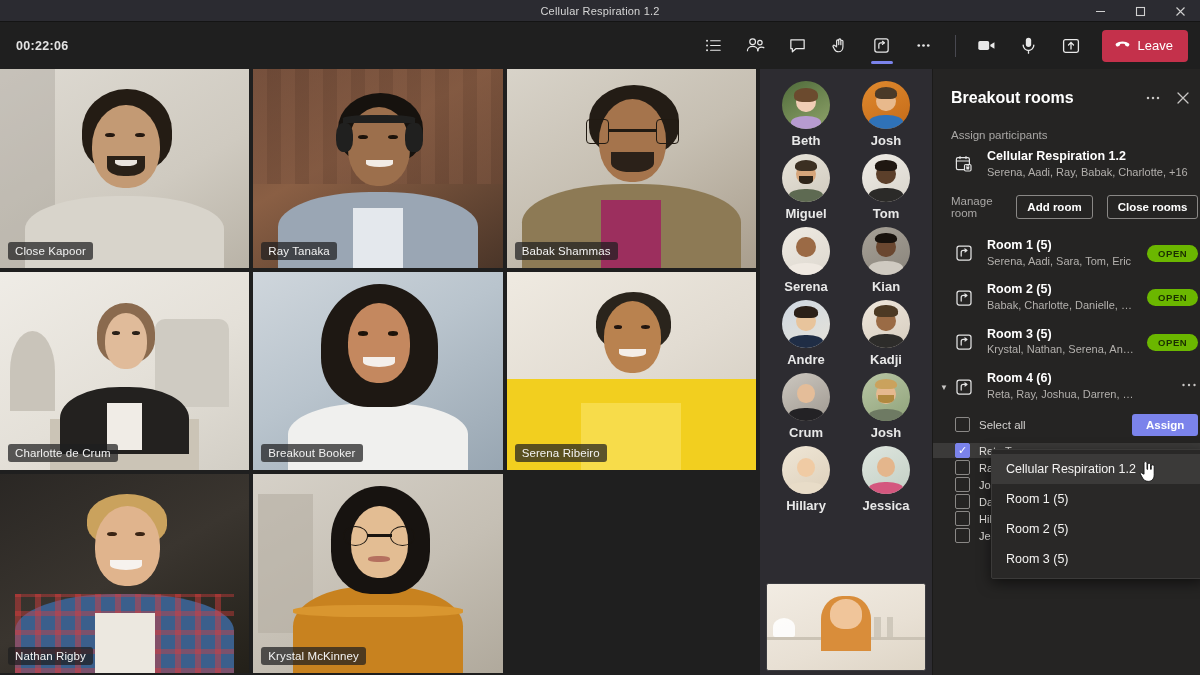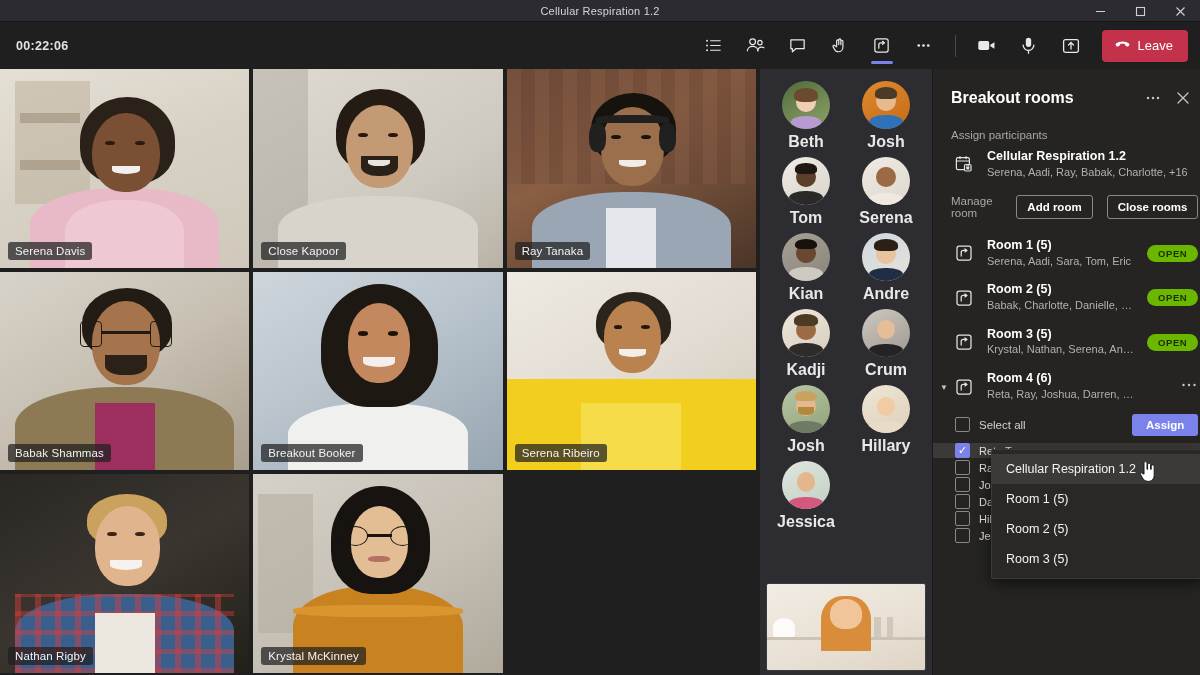--- a/index.html
+++ b/index.html
@@ -129,21 +129,21 @@
   .roster-cell {
     display: flex; flex-direction: column;
     align-items: center; gap: 4px;
   }
   .avatar {
     width: 48px; height: 48px; border-radius: 50%;
     overflow: hidden; position: relative;
     background: #555;
   }
   .roster-name {
-    font-size: 16px; color: #e8e8e8; font-weight: 600;
+    font-size: 13px; color: #e8e8e8; font-weight: 600;
   }
   .selfview {
     position: absolute; left: 6px; right: 6px; bottom: 4px;
     height: 88px; border-radius: 3px; overflow: hidden;
     background: #e9e3d9; border: 1px solid #3b3b40;
   }
 
   
   .panel {
     flex: 1 1 auto; background: #252423;
@@ -393,36 +393,20 @@
         </span>
         <span>Leave</span>
       </button>
     </div>
   </div>
 
   <div class="stage">
 
     <div class="grid">
 
-      <div class="tile">
-        <div class="bg" style="background:linear-gradient(160deg,#e5e0d6 0%,#d8d2c6 45%,#cfc8bb 100%)"></div>
-        <div class="figure">
-          <div style="position:absolute;left:6%;top:6%;width:30%;height:62%;background:#bcae99;opacity:.5"></div>
-          <div style="position:absolute;left:8%;top:22%;width:24%;height:5%;background:#8e7f68;opacity:.45"></div>
-          <div style="position:absolute;left:8%;top:46%;width:24%;height:5%;background:#8e7f68;opacity:.45"></div>
-          <div class="body" style="left:12%;bottom:0;width:76%;height:40%;background:#e8b9c6"></div>
-          <div class="body" style="left:26%;bottom:0;width:48%;height:34%;background:#efc9d2"></div>
-          <div class="hair" style="left:32%;top:14%;width:38%;height:44%;background:#2a2118"></div>
-          <div class="head" style="left:37%;top:22%;width:27%;height:40%;background:#7a4f33"></div>
-          <div style="position:absolute;left:42%;top:36%;width:4%;height:2.2%;background:#2a1a10;border-radius:50%"></div>
-          <div style="position:absolute;left:54%;top:36%;width:4%;height:2.2%;background:#2a1a10;border-radius:50%"></div>
-          <div style="position:absolute;left:45%;top:49%;width:11%;height:4%;background:#f0f0ee;border-radius:0 0 50% 50%"></div>
-        </div>
-        <div class="name-chip">Serena Davis</div>
-      </div>
 
       <div class="tile">
         <div class="bg" style="background:linear-gradient(150deg,#dedad2 0%,#cfcac0 60%,#b9b3a7 100%)"></div>
         <div class="figure">
           <div style="position:absolute;left:0;top:0;width:22%;height:100%;background:#9a968c;opacity:.35"></div>
           <div class="body" style="left:10%;bottom:0;width:80%;height:36%;background:#d8d4cb"></div>
           <div class="hair" style="left:33%;top:10%;width:36%;height:42%;background:#241c14"></div>
           <div class="head" style="left:37%;top:18%;width:27%;height:42%;background:#c39a74"></div>
           <div style="position:absolute;left:42%;top:32%;width:4%;height:2.2%;background:#241810;border-radius:50%"></div>
           <div style="position:absolute;left:54%;top:32%;width:4%;height:2.2%;background:#241810;border-radius:50%"></div>
@@ -458,20 +442,35 @@
           <div class="hair" style="left:33%;top:8%;width:36%;height:36%;background:#231c15"></div>
           <div class="head" style="left:37%;top:15%;width:27%;height:42%;background:#a5744c"></div>
           <div style="position:absolute;left:32%;top:25%;width:9%;height:13%;border:1.5px solid #211a12;border-radius:4px"></div>
           <div style="position:absolute;left:60%;top:25%;width:9%;height:13%;border:1.5px solid #211a12;border-radius:4px"></div>
           <div style="position:absolute;left:41%;top:30%;width:19%;height:1.6%;background:#211a12"></div>
           <div style="position:absolute;left:42%;top:42%;width:17%;height:10%;background:#2b2119;border-radius:0 0 45% 45%"></div>
         </div>
         <div class="name-chip">Babak Shammas</div>
       </div>
 
+      <div class="tile">
+        <div class="bg" style="background:linear-gradient(150deg,#efece6 0%,#e4e0d8 55%,#d2cec5 100%)"></div>
+        <div class="figure">
+          <div style="position:absolute;left:62%;top:24%;width:30%;height:44%;background:#cfcbc2;border-radius:10px 10px 0 0"></div>
+          <div style="position:absolute;left:4%;top:30%;width:18%;height:40%;background:#c9c4ba;border-radius:50% 50% 0 0"></div>
+          <div style="position:absolute;left:20%;bottom:0;width:60%;height:26%;background:#cbc4b6"></div>
+          <div class="body" style="left:24%;bottom:8%;width:52%;height:34%;background:#23211f"></div>
+          <div style="position:absolute;left:43%;bottom:10%;width:14%;height:24%;background:#f0ece6"></div>
+          <div class="hair" style="left:39%;top:16%;width:23%;height:30%;background:#8a6a4e"></div>
+          <div class="head" style="left:42%;top:21%;width:17%;height:28%;background:#e0bb9a"></div>
+          <div style="position:absolute;left:45%;top:30%;width:3%;height:1.8%;background:#2b2119;border-radius:50%"></div>
+          <div style="position:absolute;left:53%;top:30%;width:3%;height:1.8%;background:#2b2119;border-radius:50%"></div>
+        </div>
+        <div class="name-chip">Charlotte de Crum</div>
+      </div>
 
       <div class="tile">
         <div class="bg" style="background:linear-gradient(150deg,#cfd6dc 0%,#b9c4cd 45%,#98a6b2 100%)"></div>
         <div class="figure">
           <div class="body" style="left:14%;bottom:0;width:72%;height:34%;background:#f0f0ee"></div>
           <div class="hair" style="left:27%;top:6%;width:47%;height:62%;background:#1e1813"></div>
           <div class="head" style="left:38%;top:16%;width:25%;height:40%;background:#c4885f"></div>
           <div style="position:absolute;left:42%;top:30%;width:4%;height:2.2%;background:#1c1209;border-radius:50%"></div>
           <div style="position:absolute;left:54%;top:30%;width:4%;height:2.2%;background:#1c1209;border-radius:50%"></div>
           <div style="position:absolute;left:44%;top:43%;width:13%;height:5%;background:#f4efeb;border-radius:0 0 50% 50%"></div>
@@ -539,20 +538,29 @@
 
         <div class="roster-cell">
           <div class="avatar" style="background:linear-gradient(150deg,#e08a2e,#c46a18)">
             <div style="position:absolute;left:30%;top:20%;width:40%;height:42%;background:#e8b98c;border-radius:50%"></div>
             <div style="position:absolute;left:27%;top:12%;width:46%;height:26%;background:#4a3a28;border-radius:50% 50% 30% 30%"></div>
             <div style="position:absolute;left:14%;bottom:0;width:72%;height:30%;background:#2f72b8;border-radius:46% 46% 0 0"></div>
           </div>
           <div class="roster-name">Josh</div>
         </div>
 
+        <div class="roster-cell">
+          <div class="avatar" style="background:linear-gradient(150deg,#e8e4da,#cfc9bd)">
+            <div style="position:absolute;left:30%;top:20%;width:40%;height:42%;background:#d6a57a;border-radius:50%"></div>
+            <div style="position:absolute;left:27%;top:12%;width:46%;height:24%;background:#3b2f22;border-radius:50% 50% 30% 30%"></div>
+            <div style="position:absolute;left:36%;top:46%;width:28%;height:16%;background:#2e2419;border-radius:0 0 45% 45%"></div>
+            <div style="position:absolute;left:14%;bottom:0;width:72%;height:28%;background:#5e6a52;border-radius:46% 46% 0 0"></div>
+          </div>
+          <div class="roster-name">Miguel</div>
+        </div>
 
         <div class="roster-cell">
           <div class="avatar" style="background:linear-gradient(150deg,#efece6,#d8d4cb)">
             <div style="position:absolute;left:30%;top:20%;width:40%;height:42%;background:#5b3f2a;border-radius:50%"></div>
             <div style="position:absolute;left:28%;top:13%;width:44%;height:22%;background:#1f1711;border-radius:50% 50% 30% 30%"></div>
             <div style="position:absolute;left:14%;bottom:0;width:72%;height:30%;background:#2b2a28;border-radius:46% 46% 0 0"></div>
           </div>
           <div class="roster-name">Tom</div>
         </div>
 

